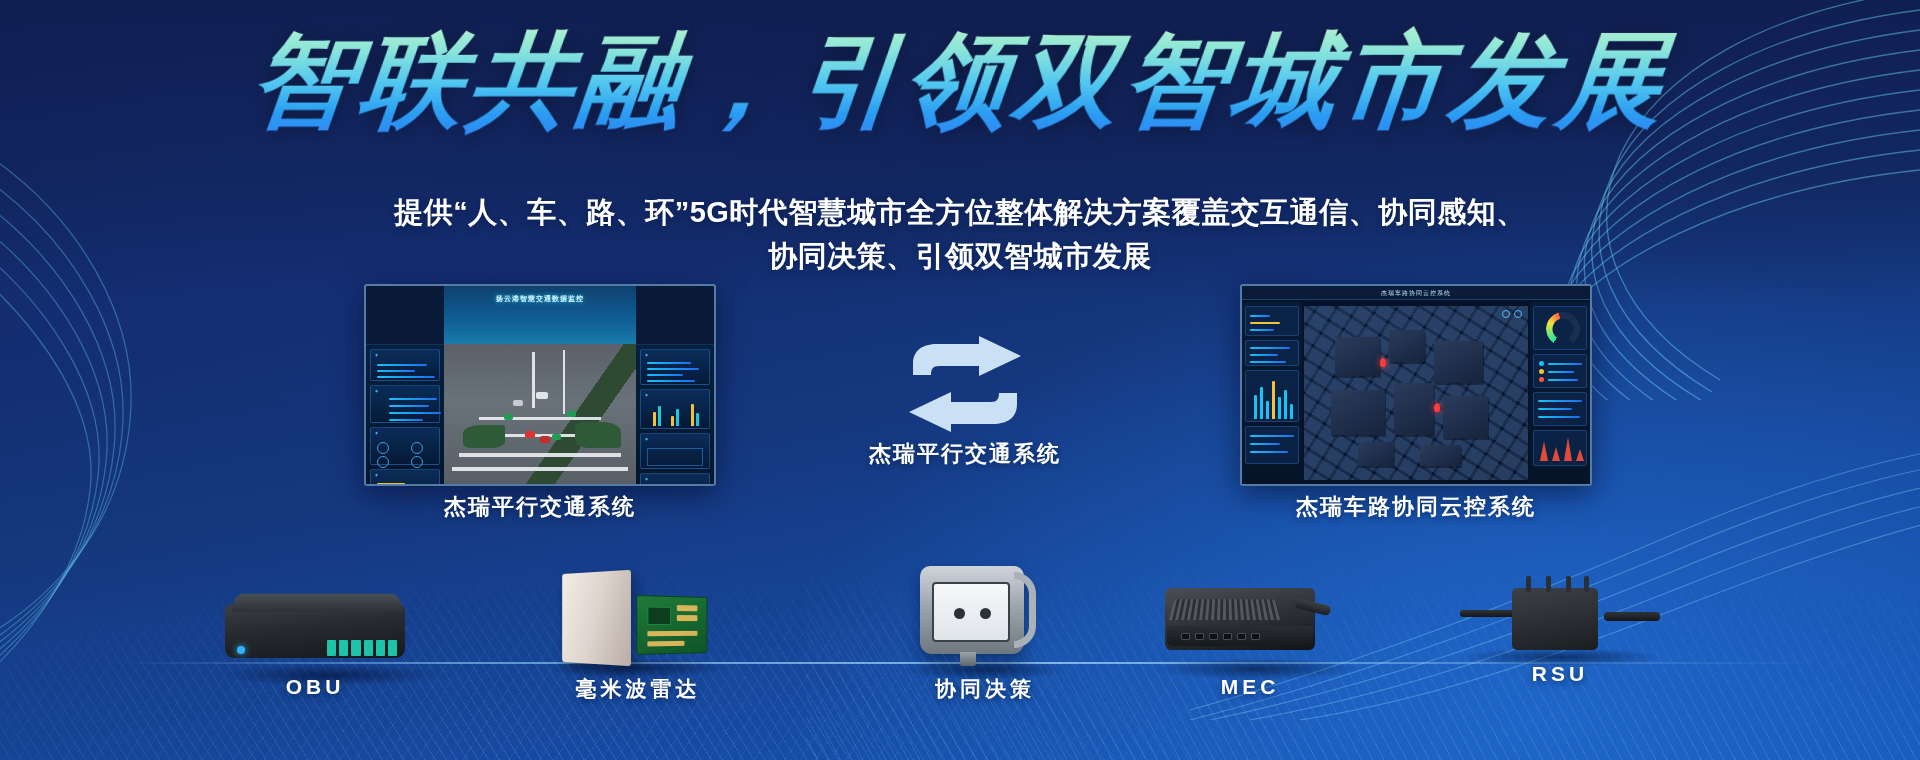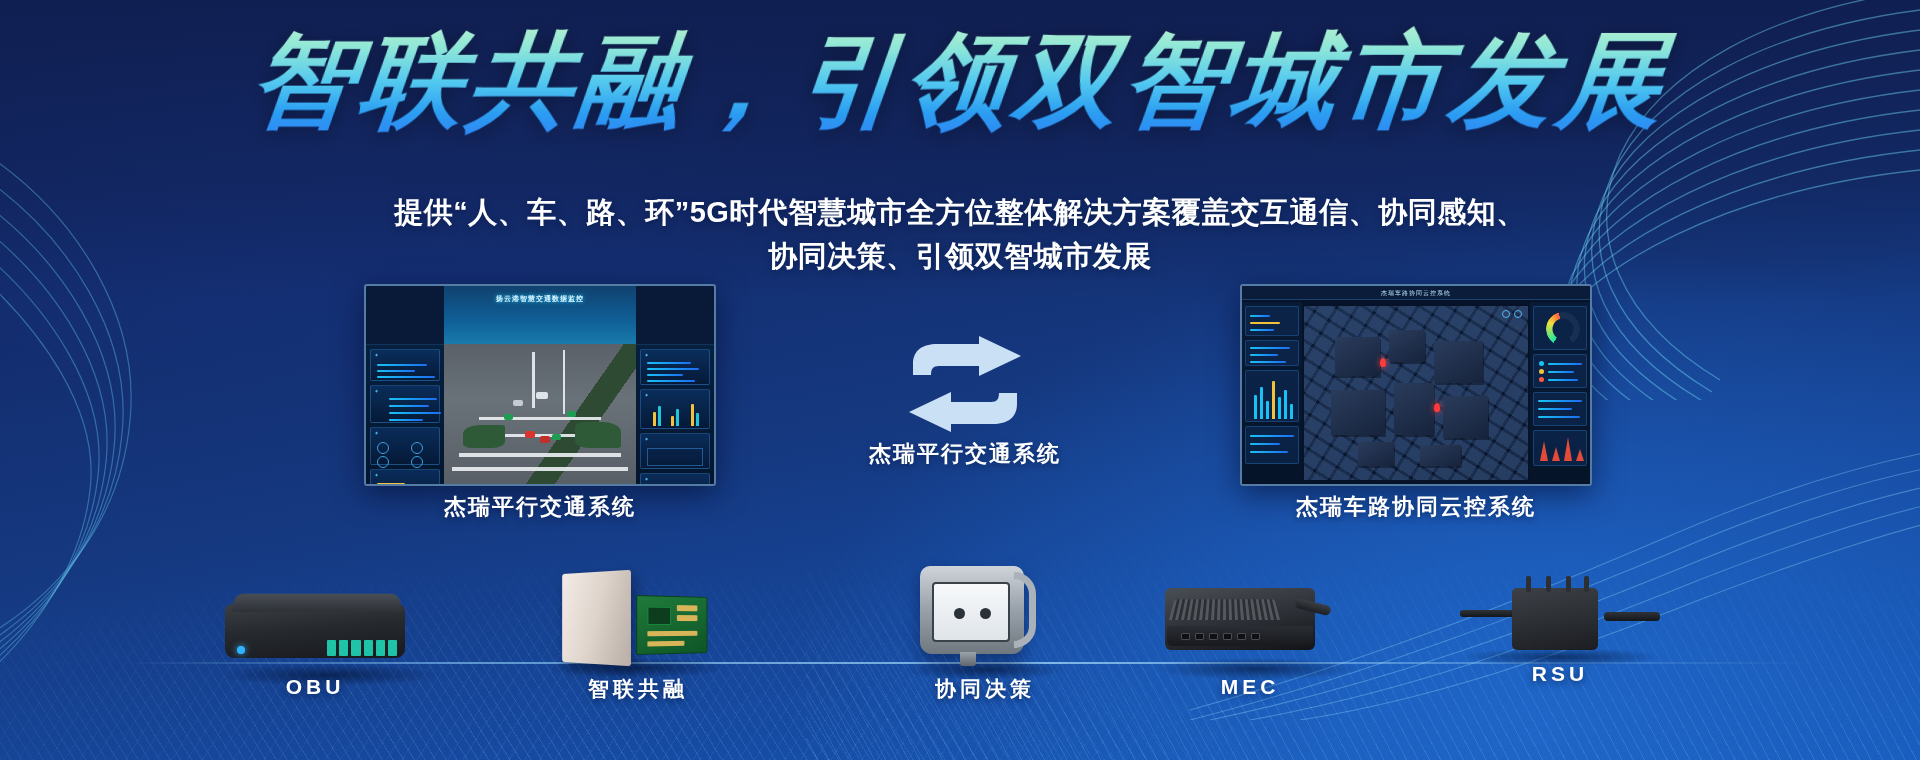--- a/index.html
+++ b/index.html
@@ -497,21 +497,21 @@
   <div class="shadow" style="left:-10px;top:86px;width:180px;height:20px;"></div>
   <div class="rad-box"></div>
   <div class="rad-pcb">
     <div class="chip" style="left:10px;top:10px;width:24px;height:18px;"></div>
     <div class="pad" style="left:40px;top:8px;width:22px;height:6px;"></div>
     <div class="pad" style="left:40px;top:18px;width:22px;height:6px;"></div>
     <div class="pad" style="left:10px;top:34px;width:52px;height:5px;"></div>
     <div class="pad" style="left:10px;top:44px;width:38px;height:5px;"></div>
   </div>
 </div>
-<div class="plabel" style="left:488px;top:675px;">智联共融</div>
+<div class="plabel" style="left:488px;top:675px;">毫米波雷达</div>
 
 <div class="product" style="left:920px;top:566px;width:130px;height:110px;">
   <div class="shadow" style="left:-14px;top:94px;width:160px;height:20px;"></div>
   <div class="cam-frame">
     <div class="cam-arm"></div>
     <div class="cam-face">
       <div class="cam-lens" style="left:20px;"></div>
       <div class="cam-lens" style="left:46px;"></div>
     </div>
   </div>

